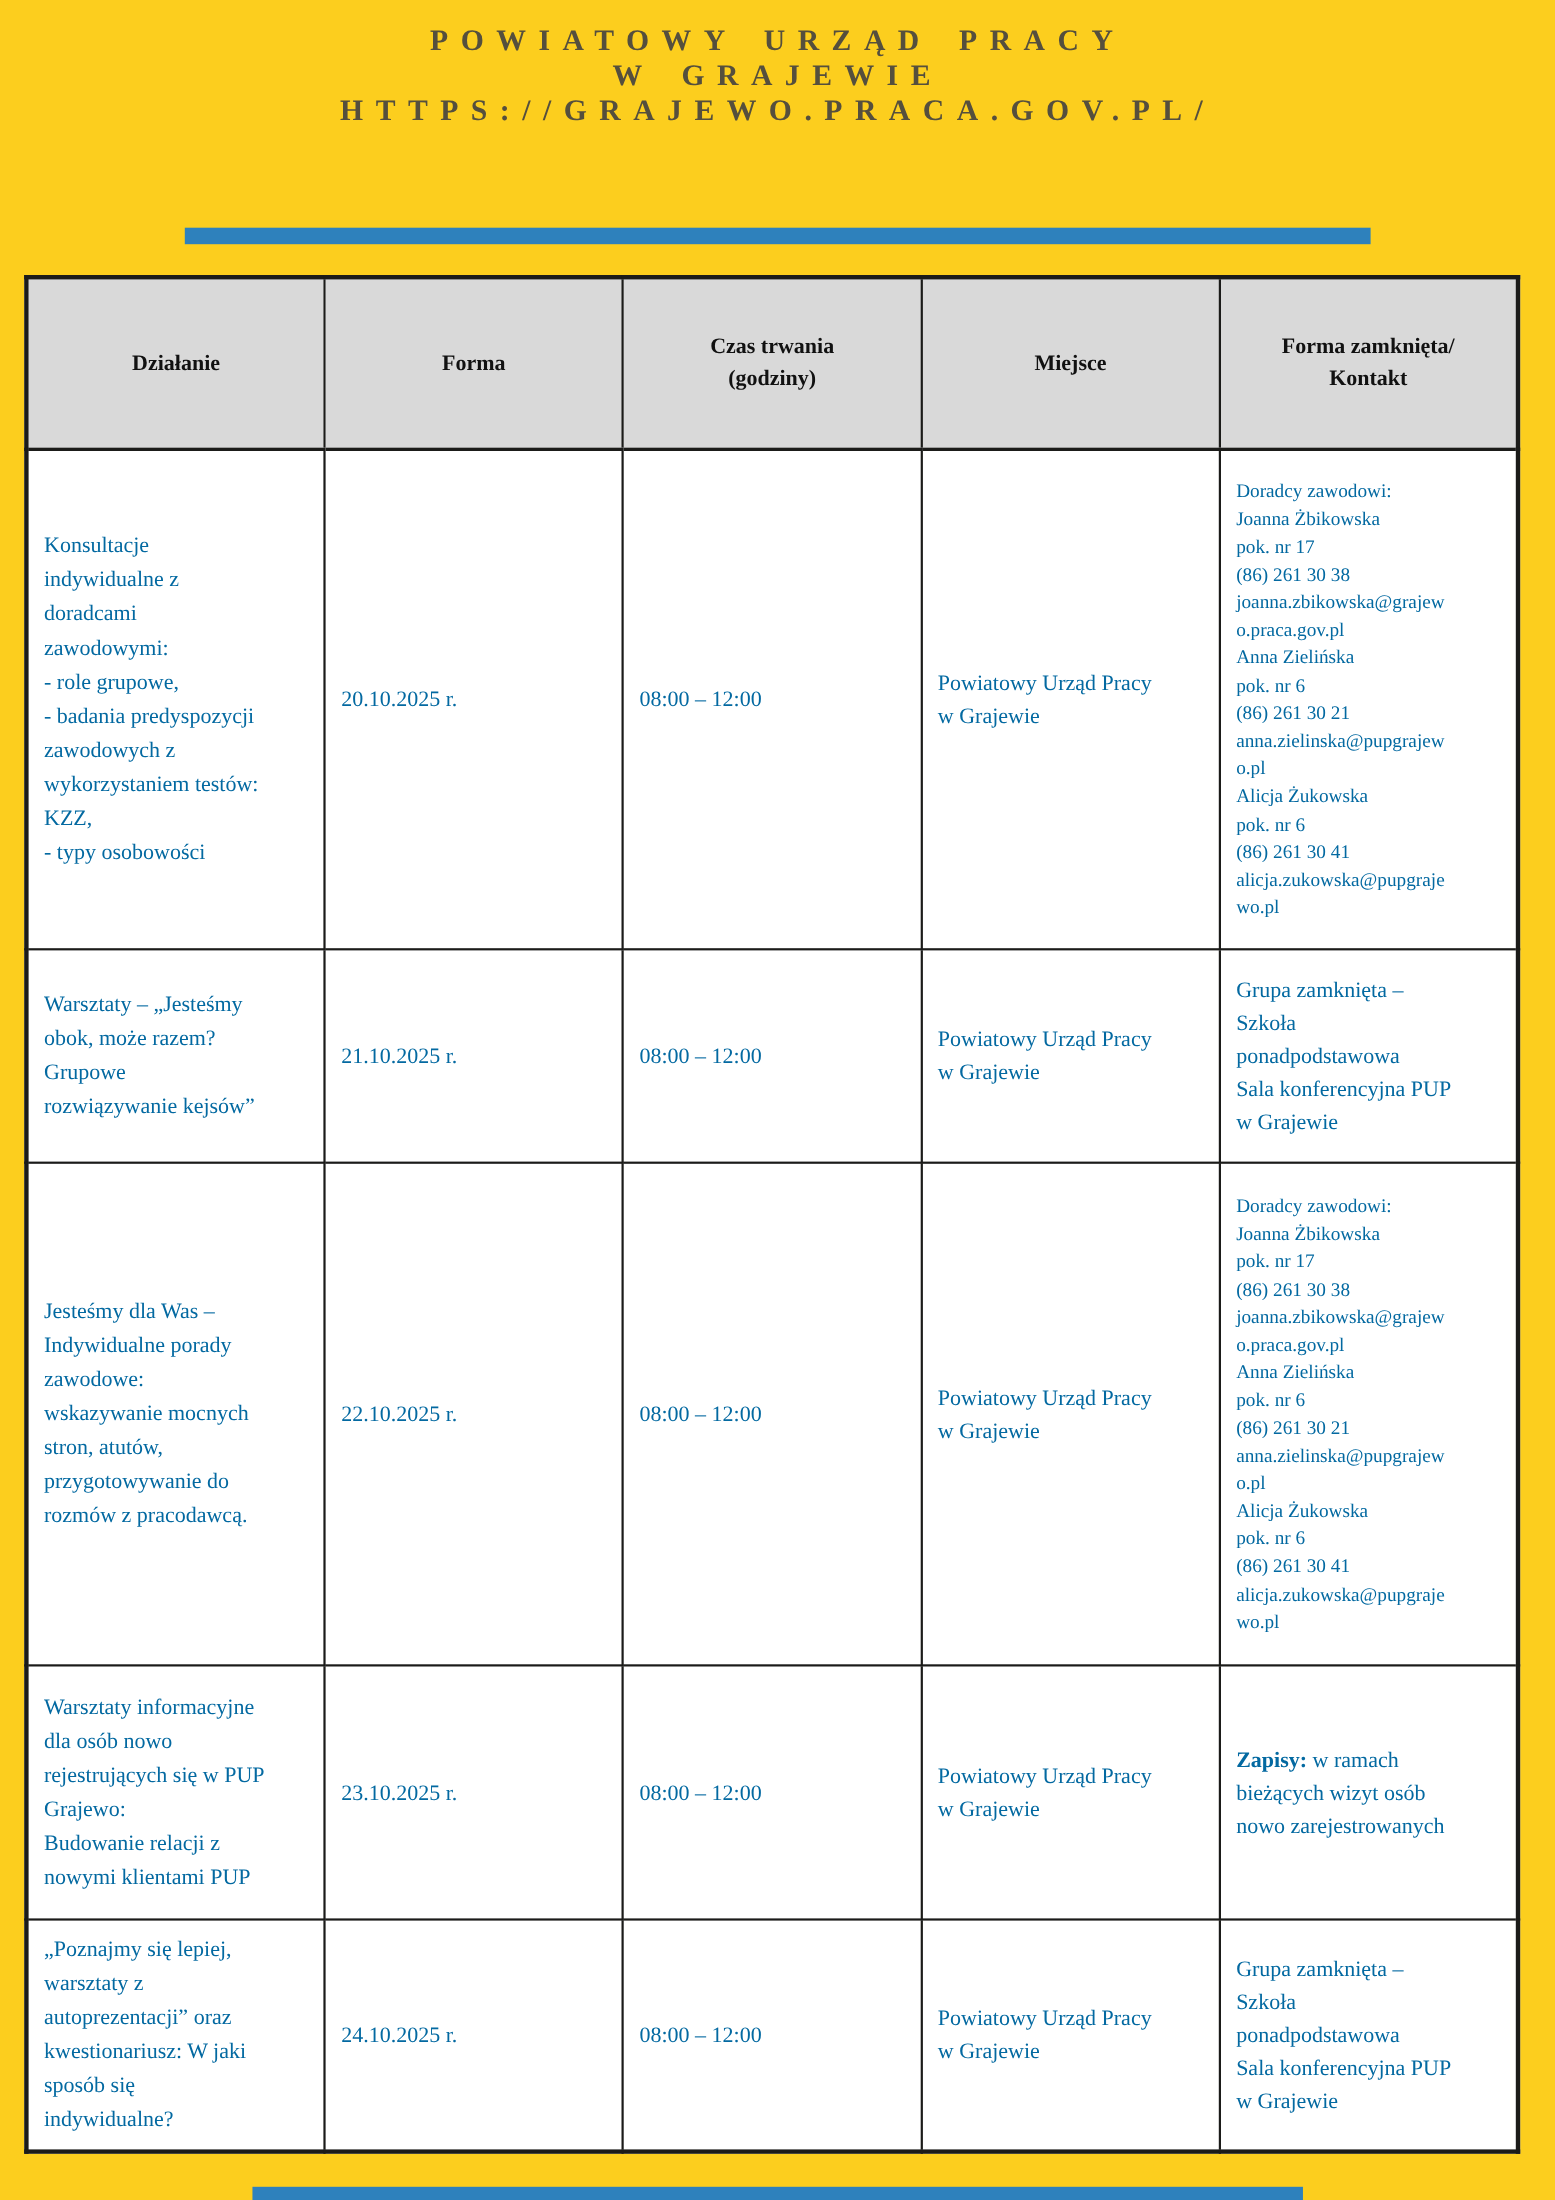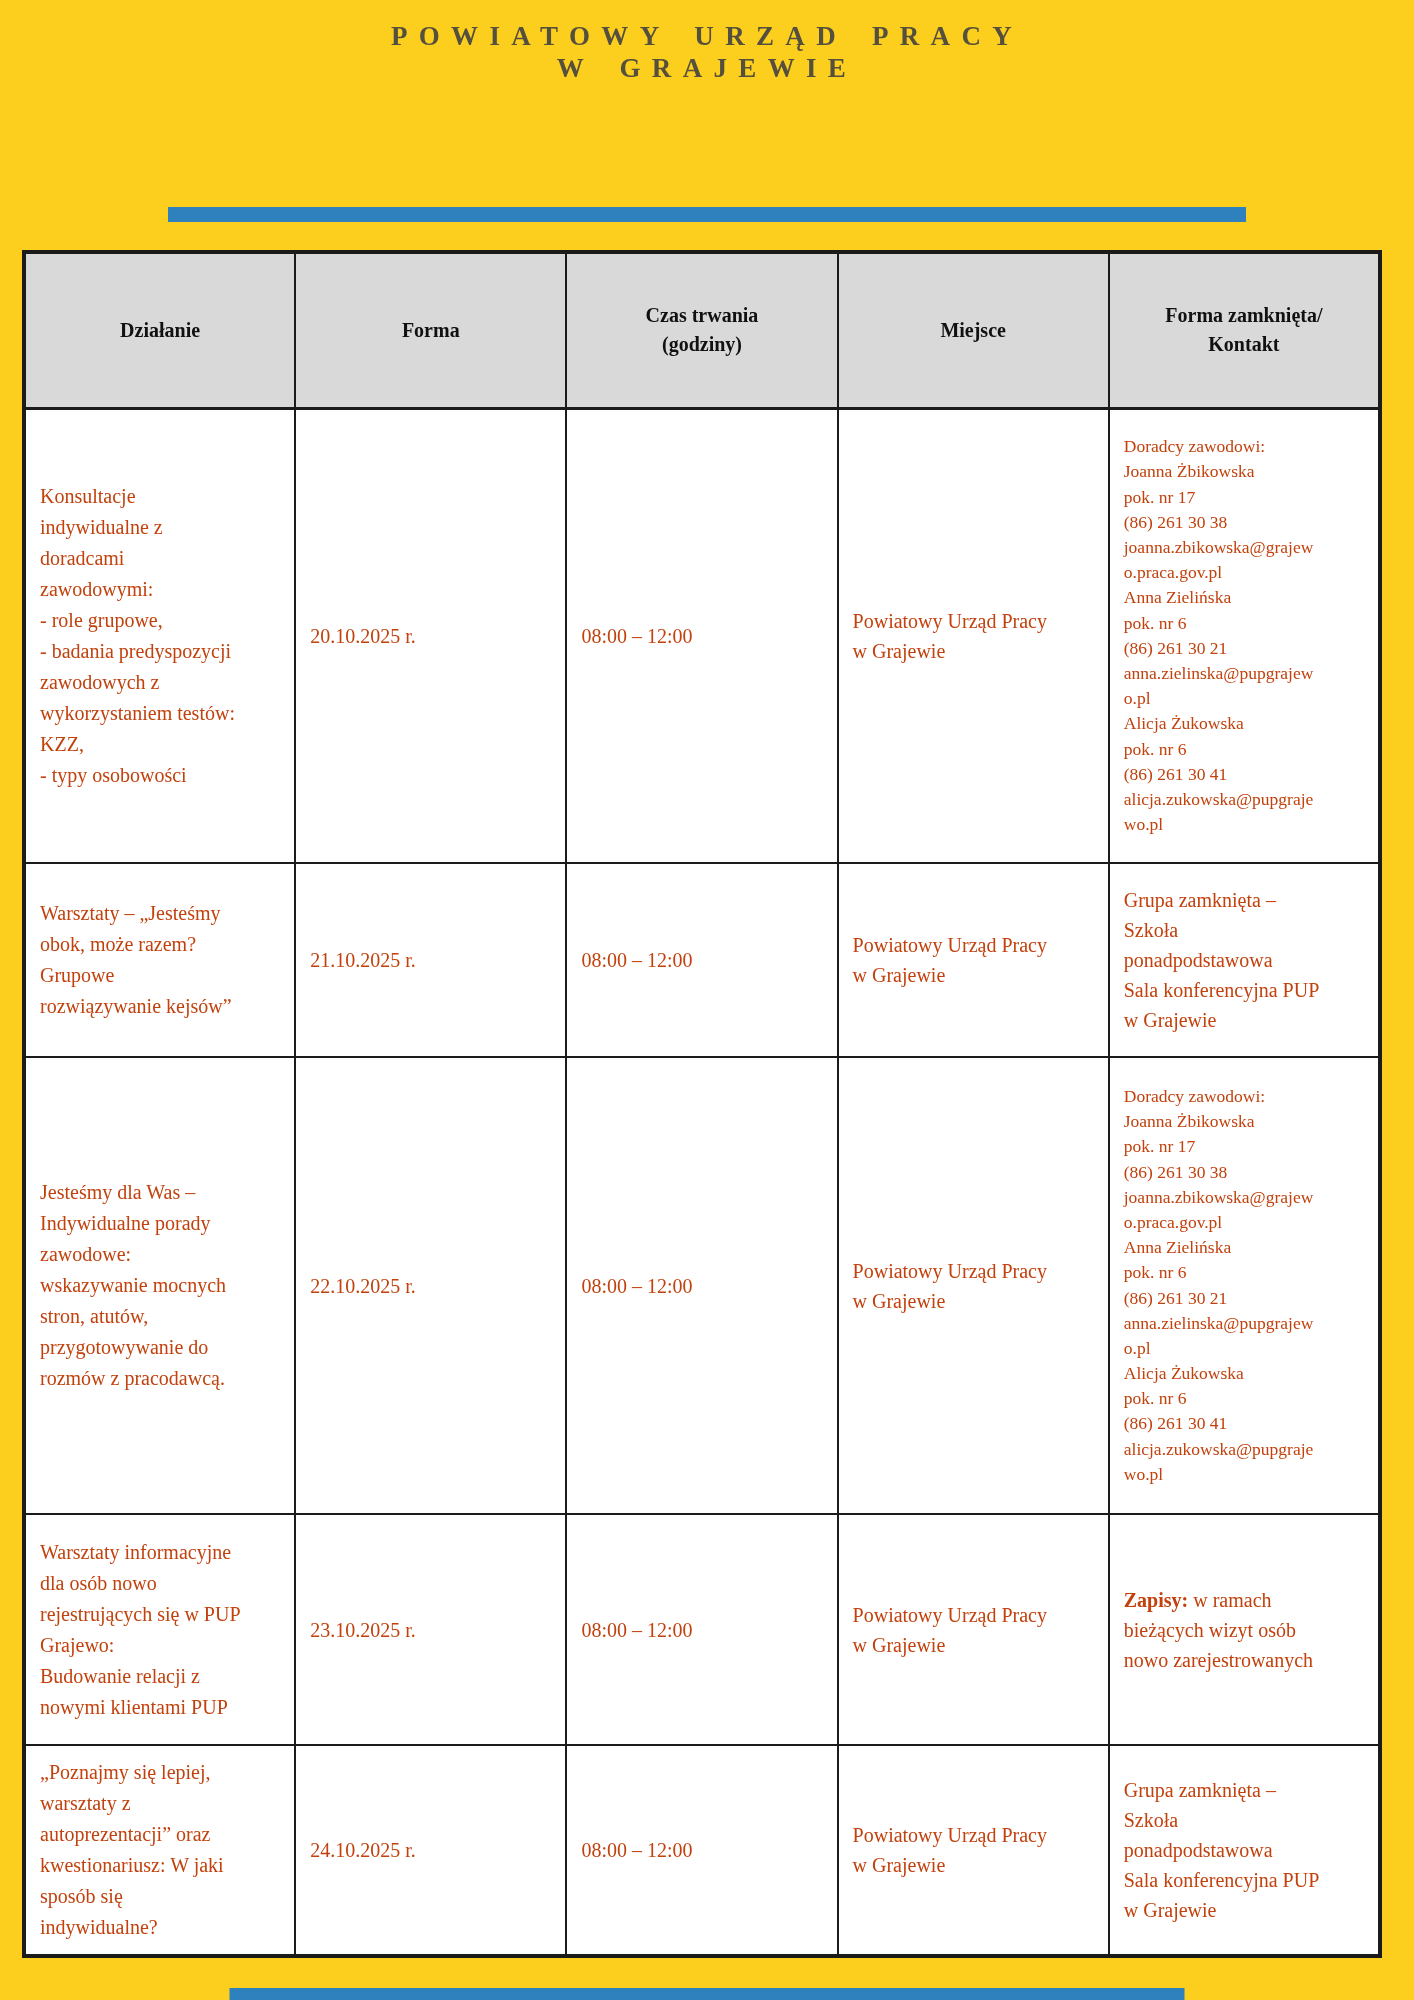--- a/index.html
+++ b/index.html
@@ -70,21 +70,21 @@
   .schedule th {
     background: #d9d9d9;
     color: #111111;
     font-size: 20px;
     font-weight: 700;
     text-align: center;
     line-height: 1.45;
     border-bottom-width: 3px;
   }
   .schedule td {
-    color: #c2410c;
+    color: #0369a1;
     font-size: 20px;
     text-align: left;
     line-height: 1.5;
   }
   .schedule td.col-dzialanie { line-height: 1.55; }
   .schedule td.col-kontakt { line-height: 1.5; }
   .schedule td.col-kontakt.small {
     font-size: 17.5px;
     line-height: 1.44;
   }
@@ -97,20 +97,21 @@
   tr.row-4 { height: 211px; }
 </style>
 </head>
 <body>
 
 <div class="page">
 
   <div class="poster-header">
     <div class="hline">POWIATOWY URZĄD PRACY</div>
     <div class="hline">W GRAJEWIE</div>
+    <div class="hline">HTTPS://GRAJEWO.PRACA.GOV.PL/</div>
   </div>
 
   <div class="bar bar-top"></div>
 
   <table class="schedule">
     <colgroup>
       <col>
         <col>
         <col>
         <col>

